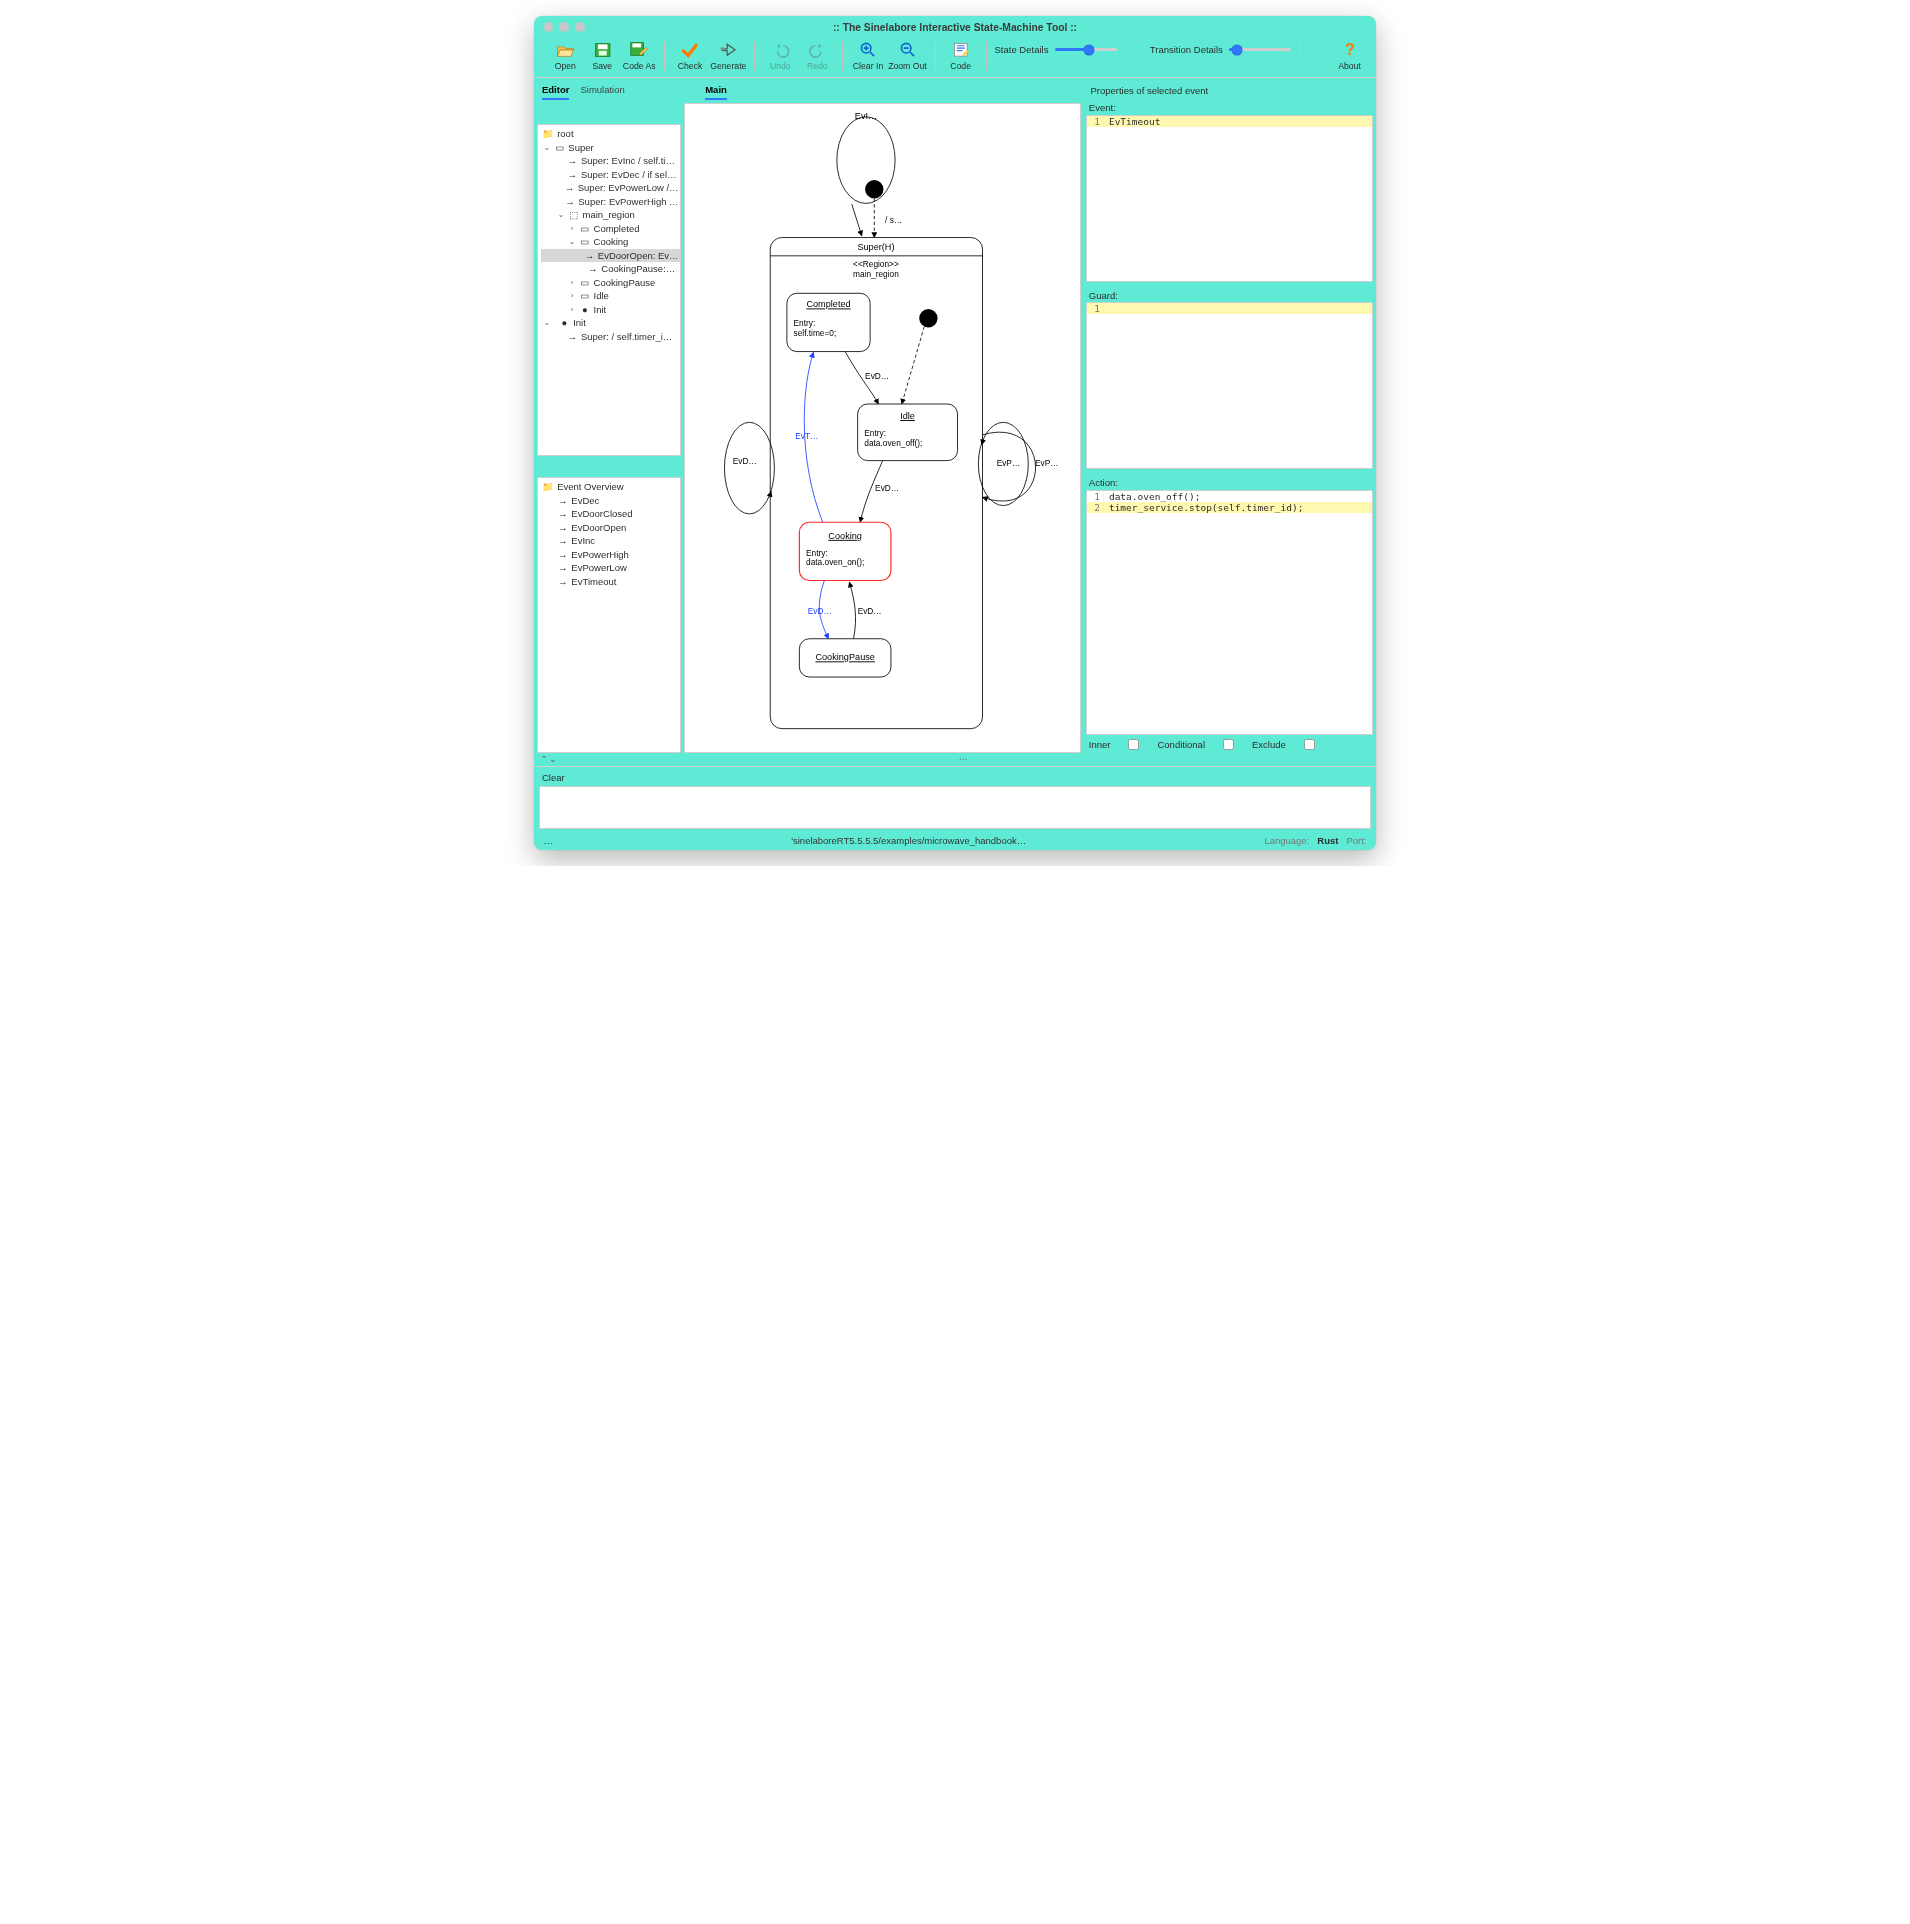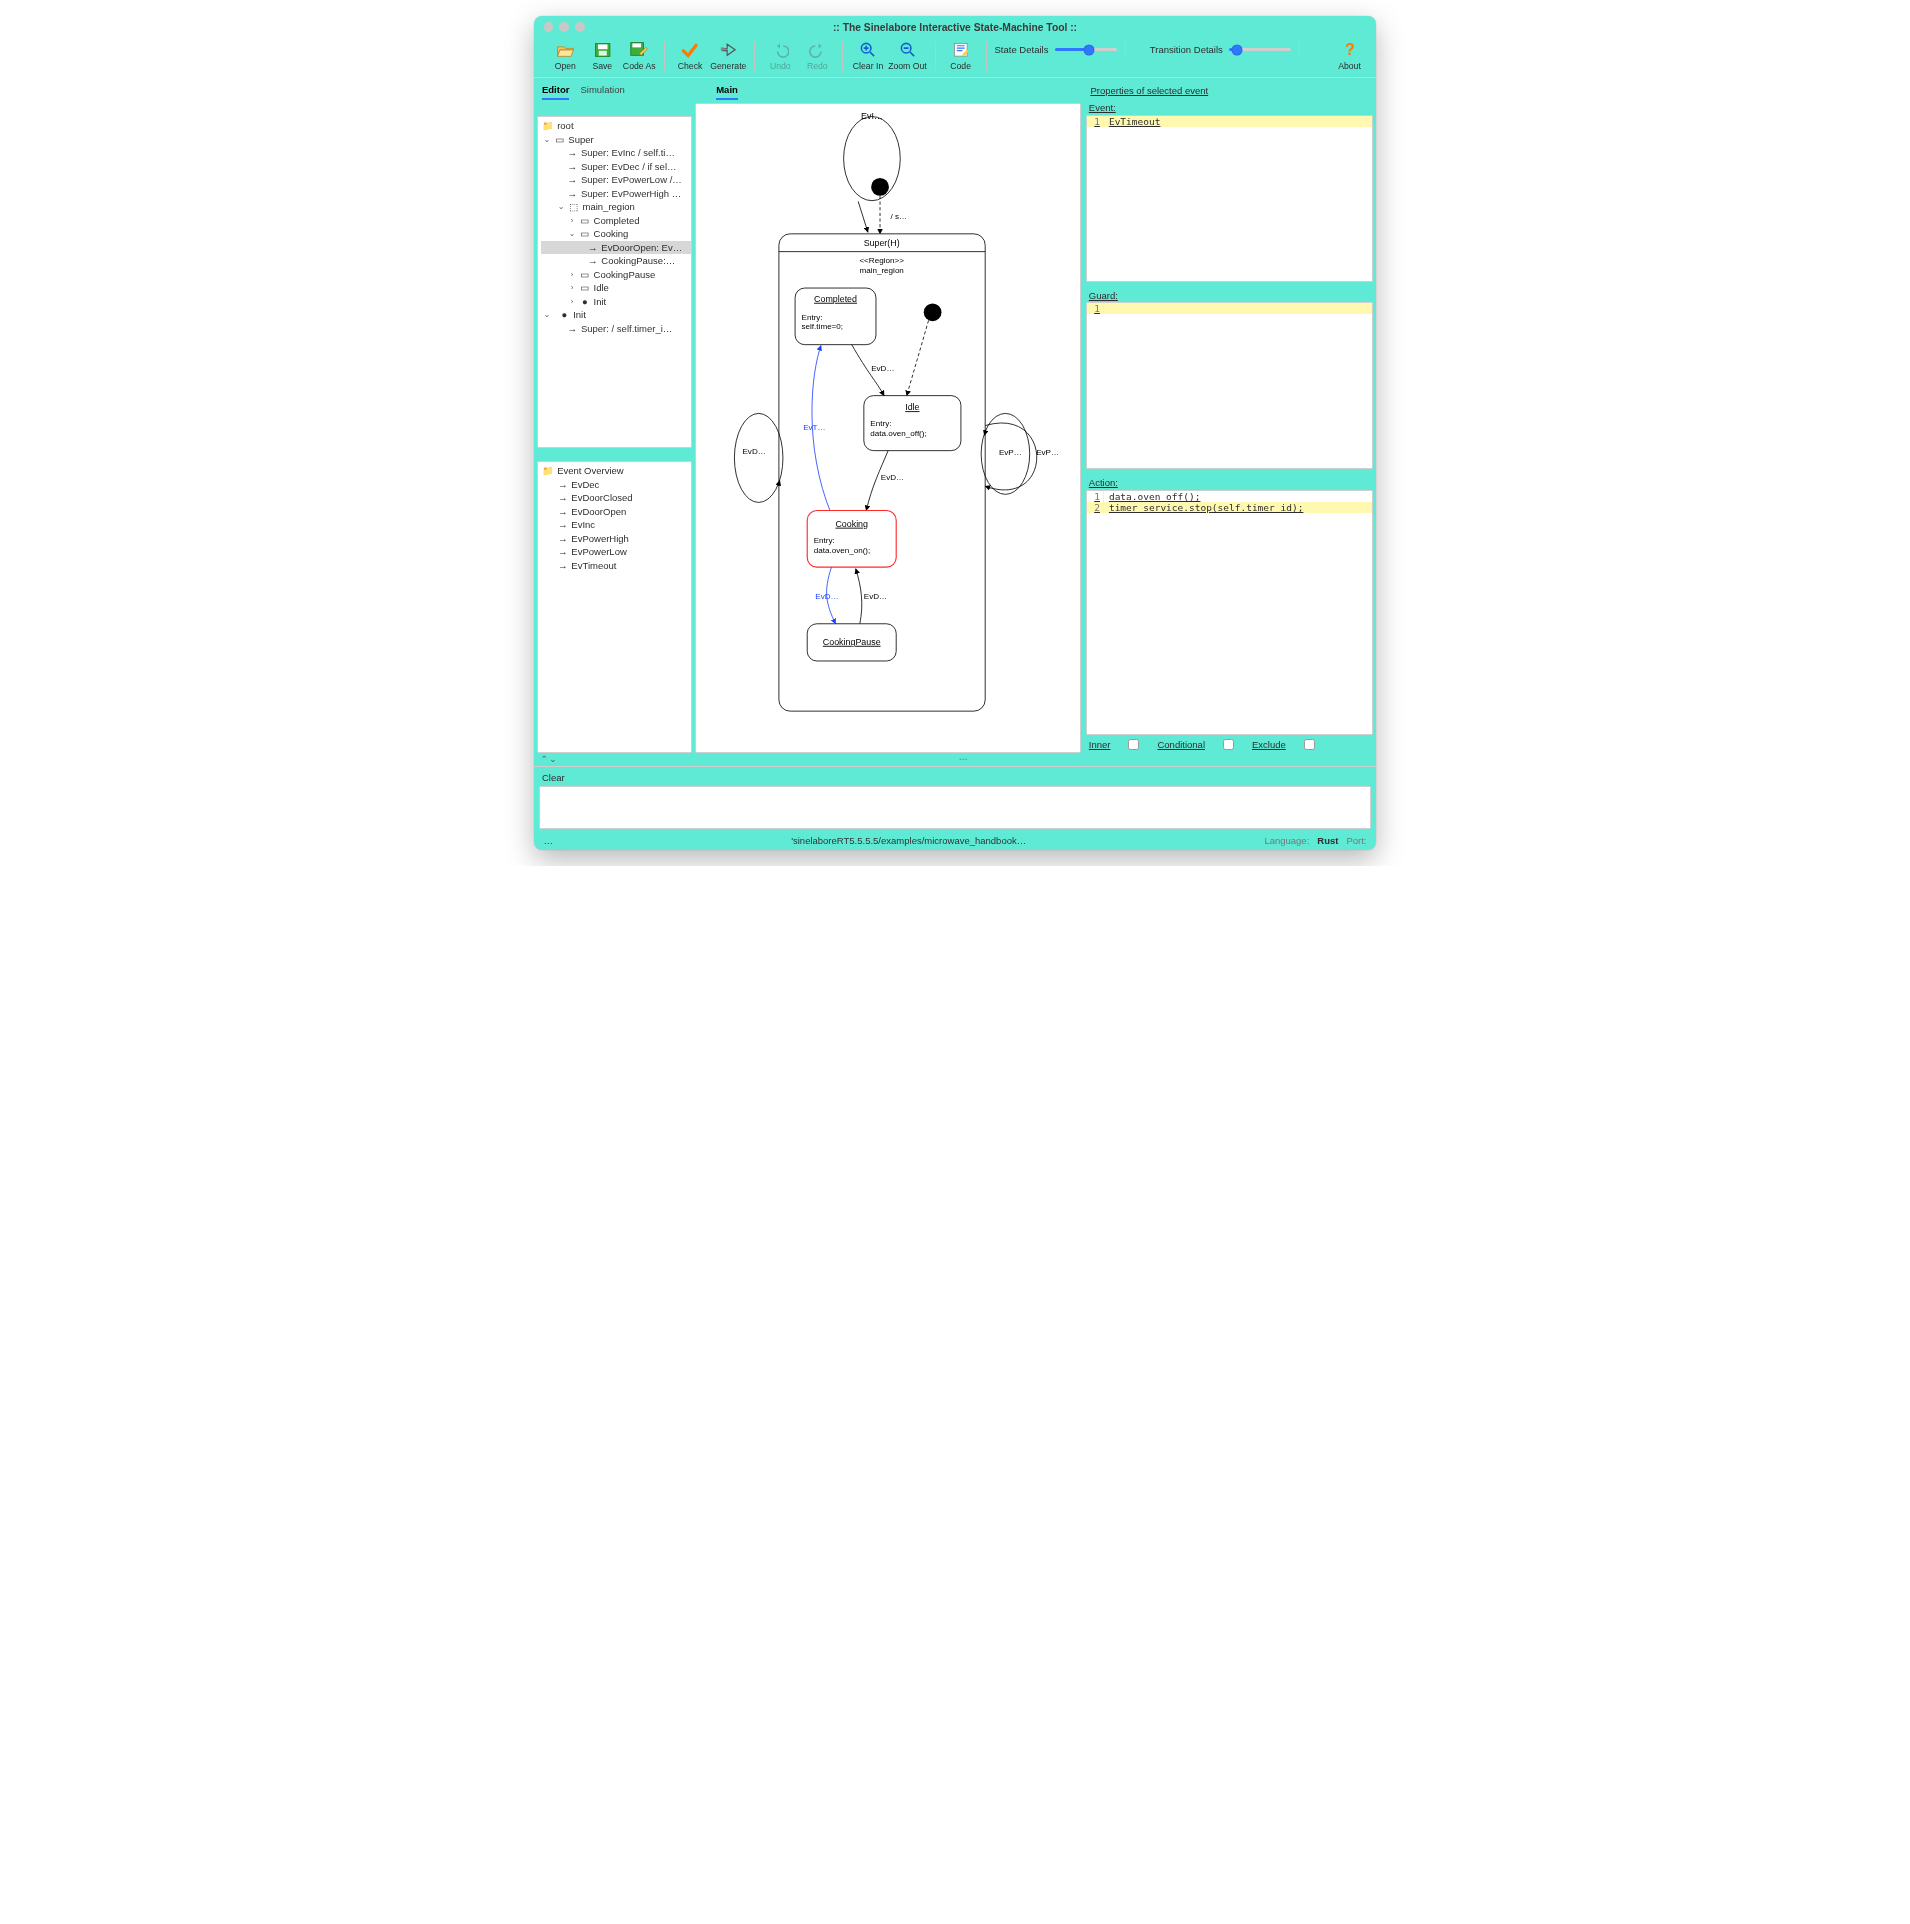--- a/index.html
+++ b/index.html
@@ -34,36 +34,36 @@
 .tbtn .ic{ width:19px;height:17.5px; display:flex;align-items:center;justify-content:center; }
 .tbtn .lbl{ font-size:8.7px; color:#2d2d2d; }
 .tbtn.disabled .ic, .tbtn.disabled .lbl{ opacity:.35; }
 .slider-sec{ display:flex; align-items:center; gap:6.4px; padding:3.2px 8px 0; border-right:0.8px solid #c4c4c4;}
 .slider-track{ width:62px; height:3.2px; background:linear-gradient(to right,#2f77ff 0 55%, #cfcfcf 55% 100%); border-radius:1.6px; position:relative;}
 .slider-track.low{ background:linear-gradient(to right,#2f77ff 0 12%, #cfcfcf 12% 100%); }
 .slider-thumb{ position:absolute; top:50%; transform:translate(-50%,-50%); width:11px;height:11px;border-radius:50%; background:#2f77ff; box-shadow:0 0 0 0.8px rgba(0,0,0,.15) inset; }
 .flex-spacer{flex:1;}
 
 .body{ flex:1; display:flex; min-height:0; padding:3.2px 3.2px 0;}
-.left-col{ width:155px; display:flex; flex-direction:column; gap:13px;}
+.left-col{ width:144px; display:flex; flex-direction:column; gap:21px;}
 .tabs{ display:flex; gap:11px; padding:2.4px 4.8px 3.2px; font-size:9.5px;}
 .tab{ color:#444; }
 .tab.active{ color:#000; font-weight:600; border-bottom:2.4px solid #2f77ff; padding-bottom:3.2px;}
 .panel{ background:#fff; border:0.8px solid #cfcfcf; border-radius:1.6px; overflow:hidden; flex:1 1 auto; min-height:0;}
 .tree{ padding:1.6px 0 1.6px 3.2px; font-size:9.5px; line-height:13.5px; overflow:hidden;}
 .tree-row{ display:flex; align-items:center; gap:3.2px; white-space:nowrap; overflow:hidden; padding:0 1.6px;}
 .tree-row.sel{ background:#d7d7d7; }
 .indent{ display:inline-block; }
 .disc{ font-size:8px; color:#666; width:8px; display:inline-block; text-align:center;}
 .ic-sm{ width:11px; display:inline-flex; justify-content:center; }
 .fade{ color:#333;}
 .canvas-col{ flex:1; display:flex; flex-direction:column; min-width:0; }
 .canvas-wrap{ flex:1; background:#fff; border:0.8px solid #cfcfcf; border-radius:1.6px; margin-left:3.2px; position:relative; overflow:hidden;}
 .canvas-svg{ position:absolute; inset:1.6px; }
-.right-col{ width:292px; display:flex; flex-direction:column; padding-left:4.8px;text-decoration:underline;}
+.right-col{ width:292px; display:flex; flex-direction:column; padding-left:4.8px;}
 .prop-title{ font-size:9.5px; padding:3.2px 4.8px 4.8px;}
 .prop-label{ font-size:9.5px; padding:1.6px 3.2px 1.6px; }
 .code-box{ background:#fff; border:0.8px solid #cfcfcf; border-radius:1.6px; font-family:Menlo,Consolas,monospace; font-size:9.5px; overflow:hidden;}
 .code-box .line{ display:flex; }
 .code-box .gut{ width:17.5px; text-align:right; padding-right:3.2px; color:#777; border-right:0.8px solid #eee; }
 .code-box .txt{ padding-left:4.8px; flex:1; }
 .hl-row{ background:#fff8b0;}
 .cb-group{ display:flex; gap:18px; padding:3.2px 3.2px; font-size:9.5px; align-items:center;}
 .cb{ width:11px;height:11px; border:0.8px solid #9b9b9b; border-radius:2.4px; background:#fff; }
 

